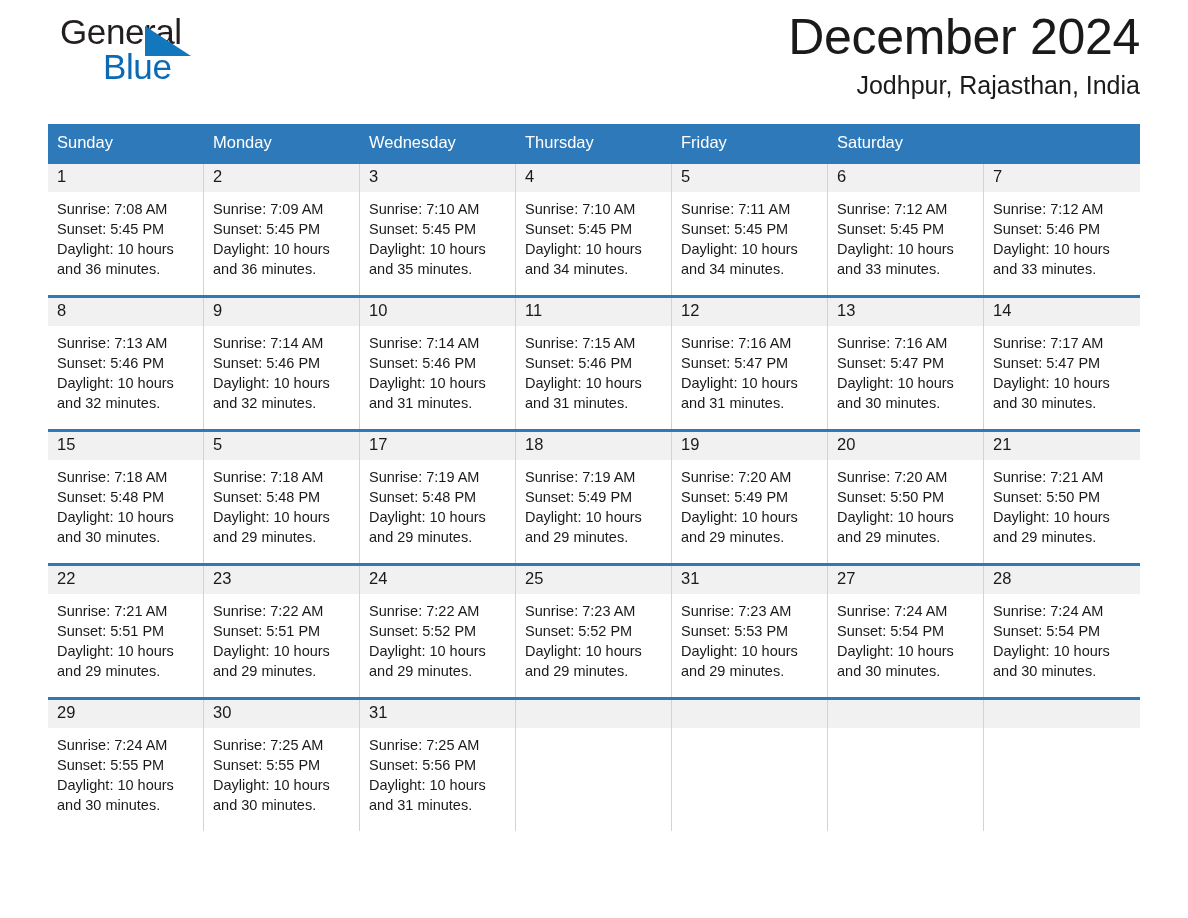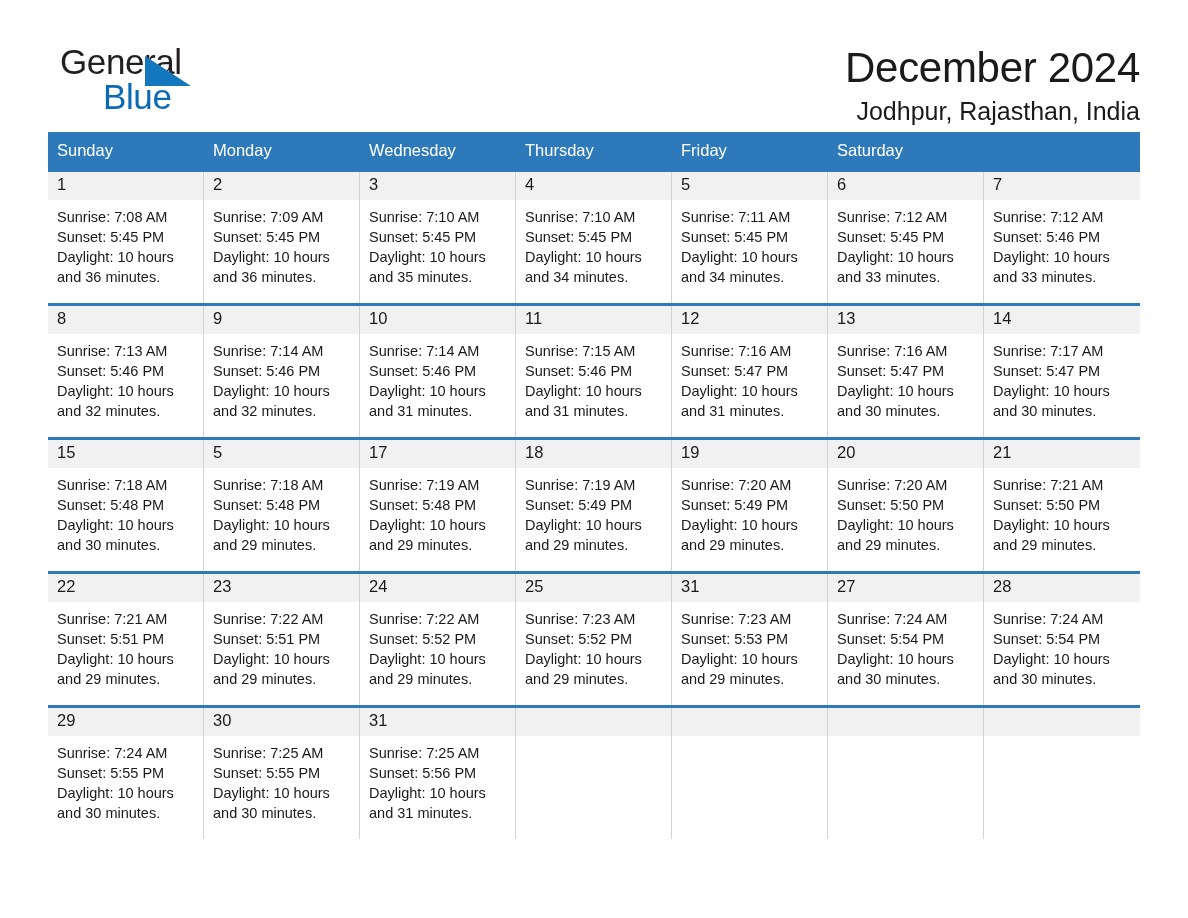--- a/index.html
+++ b/index.html
@@ -18,23 +18,22 @@
     position: relative;
     width: 1188px;
     height: 918px;
     box-sizing: border-box;
     padding: 0 48px;
   }
 
   
   .header {
     display: flex;
-    align-items: flex-start;
+    align-items: center;
     justify-content: space-between;
-    padding-top: 44px;
     height: 108px;
     box-sizing: border-box;
   }
   .brand {
     position: relative;
     width: 230px;
     height: 80px;
     padding-left: 12px;
     box-sizing: border-box;
   }
@@ -61,37 +60,37 @@
     width: 0;
     height: 0;
     border-left: 46px solid #1277bc;
     border-top: 30px solid transparent;
   }
   .title-block {
     text-align: right;
     padding-top: 2px;
   }
   .month-title {
-    font-size: 42px;
+    font-size: 50px;
     font-weight: normal;
     color: #1a1a1a;
     line-height: 1.05;
     letter-spacing: -0.3px;
   }
   .location {
     font-size: 25px;
     font-weight: normal;
     color: #1a1a1a;
     margin-top: 8px;
     line-height: 1.1;
   }
 
   
   .calendar {
-    margin-top: 24px;
+    margin-top: 16px;
   }
   .weekday-row {
     display: grid;
     grid-template-columns: repeat(7, 1fr);
     background: #2e79ba;
   }
   .weekday {
     color: #ffffff;
     font-size: 16.5px;
     padding: 9px 0 10px 9px;

